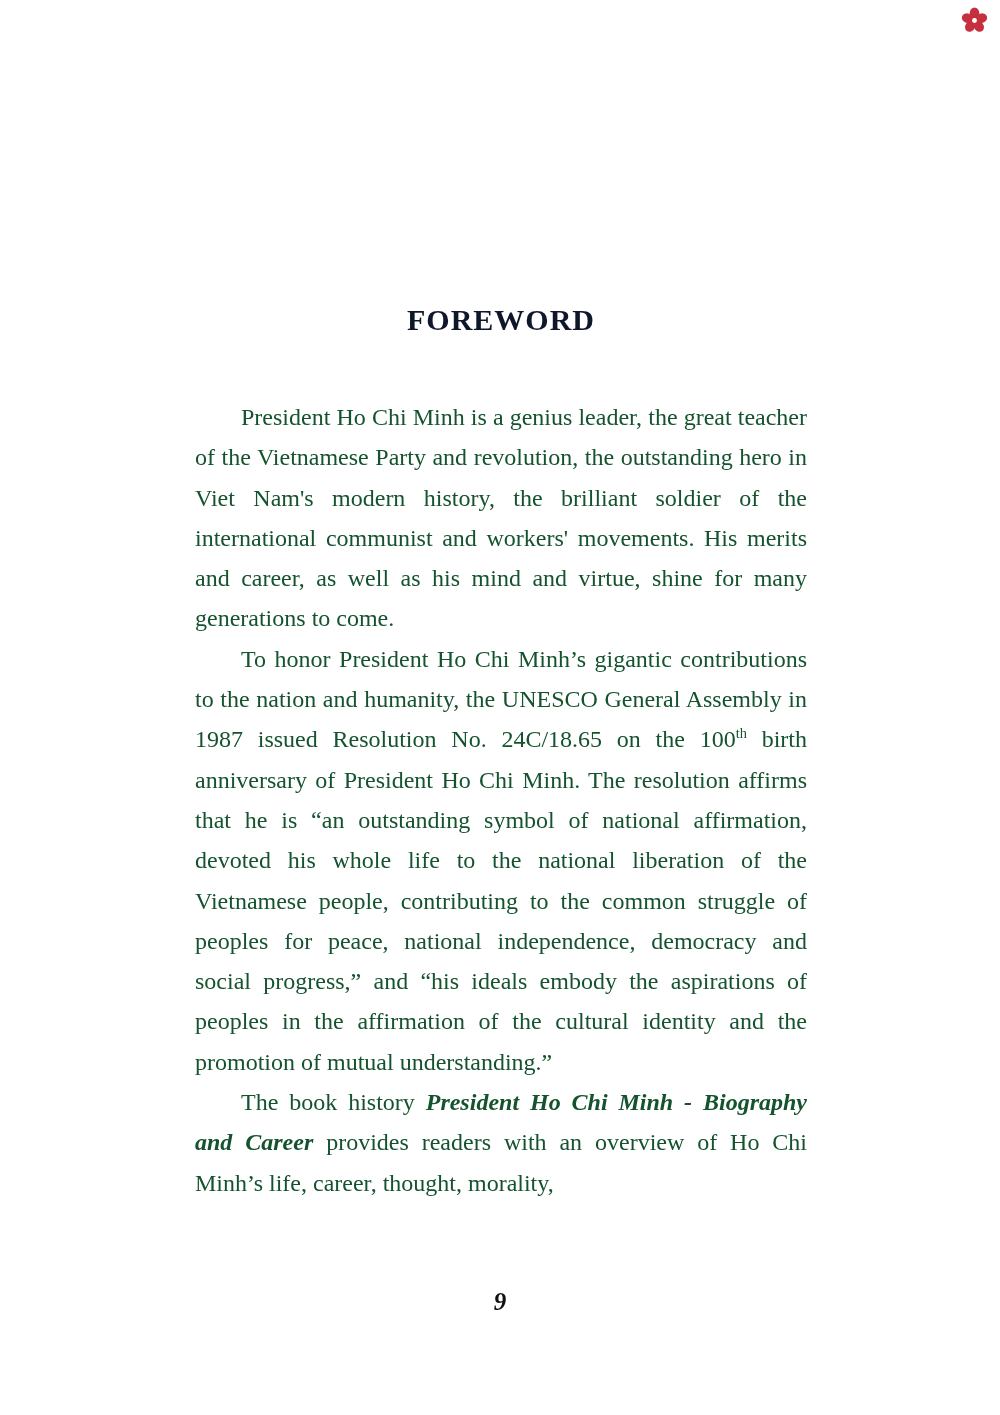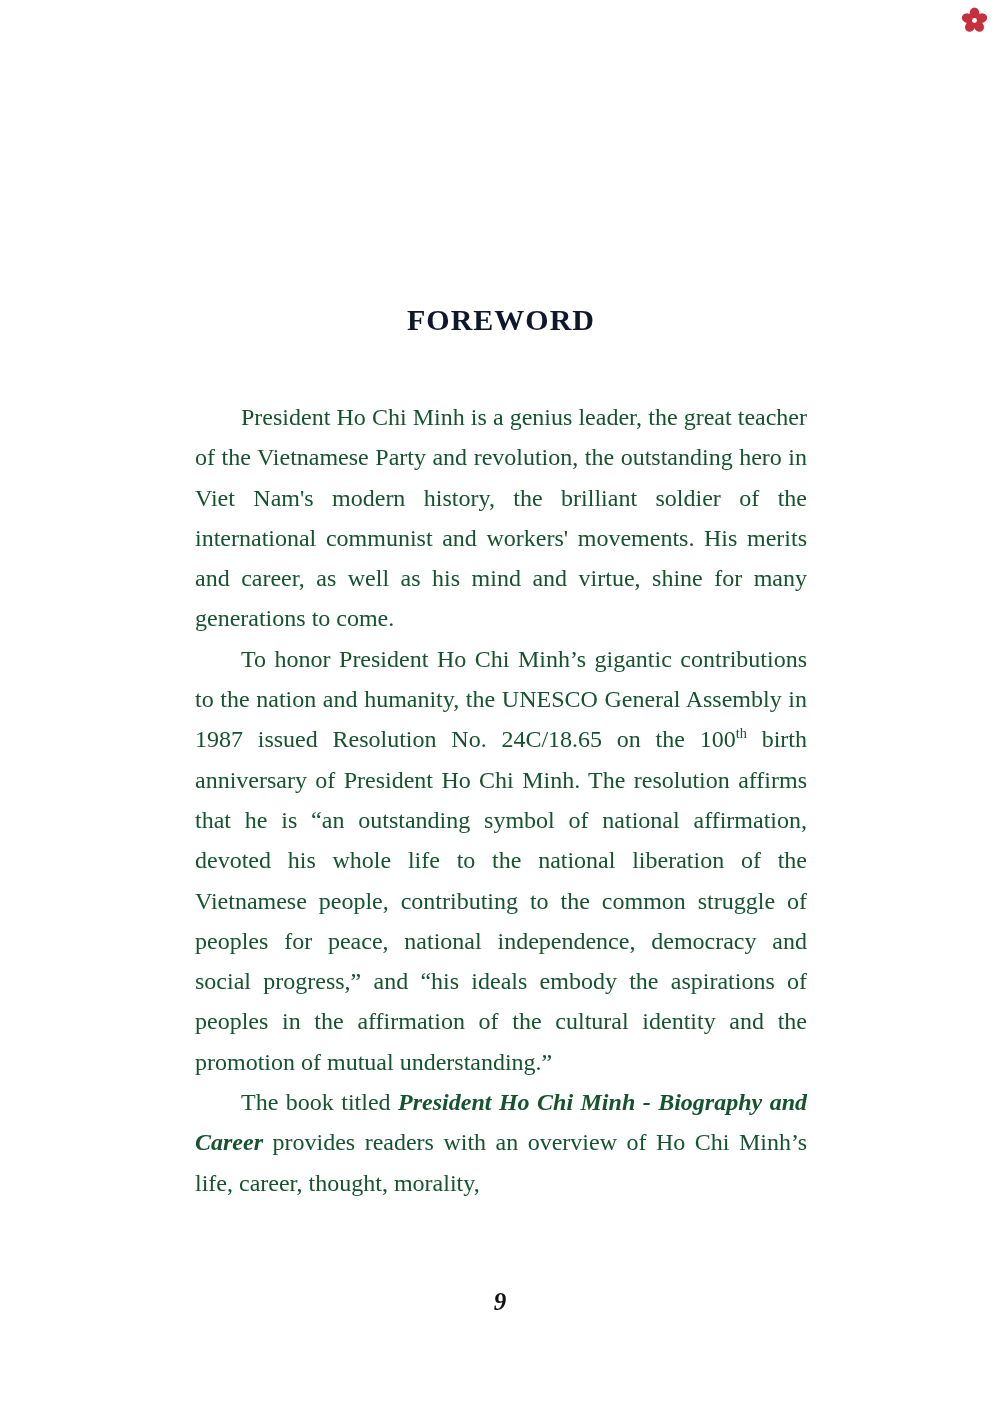--- a/index.html
+++ b/index.html
@@ -84,19 +84,19 @@
       <ellipse cx="13" cy="6" rx="4.6" ry="5.6" transform="rotate(288 13 13)"></ellipse>
     </g>
     <circle cx="13" cy="13" r="2.3" fill="#ffffff"></circle>
   </svg>
 
   <div class="content">
     <h1 class="heading">FOREWORD</h1>
     <div class="body-text">
         <p><span>President Ho Chi Minh is a genius leader, the great teacher of the Vietnamese Party and revolution, the outstanding hero in Viet Nam's modern history, the brilliant soldier of the international communist and workers' movements. His merits and career, as well as his mind and virtue, shine for many generations to come.</span></p>
         <p><span>To honor President Ho Chi Minh’s gigantic contributions to the nation and humanity, the UNESCO General Assembly in 1987 issued Resolution No. 24C/18.65 on the 100</span><sup>th</sup><span> birth anniversary of President Ho Chi Minh. The resolution affirms that he is “an outstanding symbol of national affirmation, devoted his whole life to the national liberation of the Vietnamese people, contributing to the common struggle of peoples for peace, national independence, democracy and social progress,” and “his ideals embody the aspirations of peoples in the affirmation of the cultural identity and the promotion of mutual understanding.”</span></p>
-        <p><span>The book titled </span><strong class="bi">President Ho Chi Minh - Biography and Career</strong><span> provides readers with an overview of Ho Chi Minh’s life, career, thought, morality,</span></p>
+        <p><span>The book history </span><strong class="bi">President Ho Chi Minh - Biography and Career</strong><span> provides readers with an overview of Ho Chi Minh’s life, career, thought, morality,</span></p>
       </div>
   </div>
 
   <div class="page-number">9</div>
 
 </div>
 
 </body></html>

